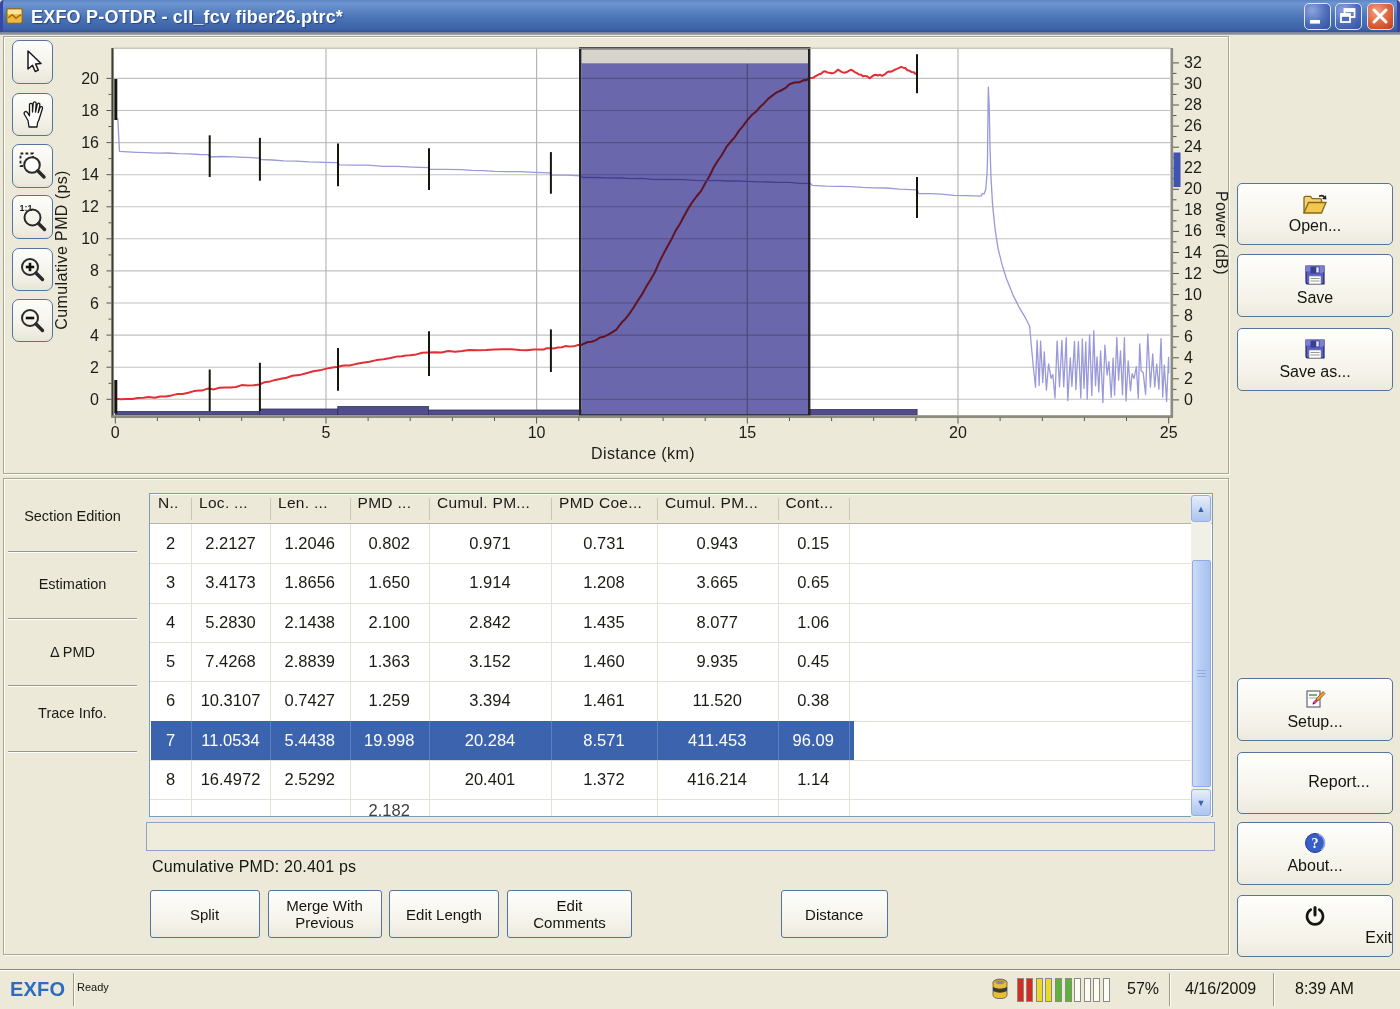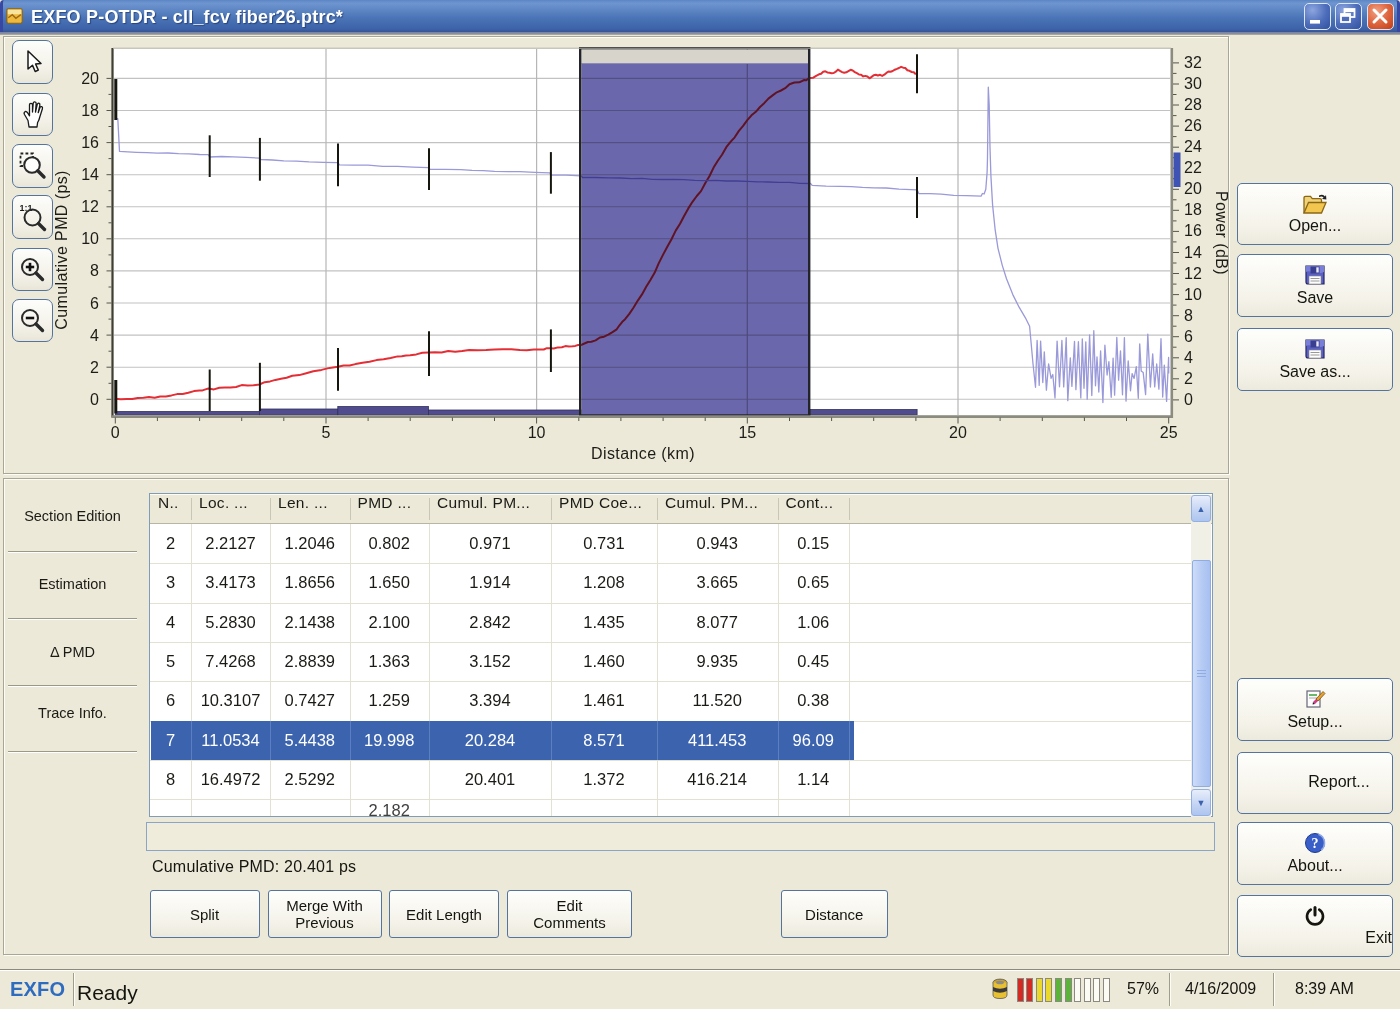--- a/index.html
+++ b/index.html
@@ -461,21 +461,21 @@
 
 <div class="smbtn" style="left:149.5px;width:110px;">Split</div>
 <div class="smbtn" style="left:267.5px;width:114px;">Merge With<br>Previous</div>
 <div class="smbtn" style="left:389px;width:110px;">Edit Length</div>
 <div class="smbtn" style="left:507px;width:125px;">Edit<br>Comments</div>
 <div class="smbtn" style="left:780.5px;width:107.5px;">Distance</div>
 
 <div style="position:absolute;left:0;top:969px;width:1400px;height:2px;background:linear-gradient(180deg,#8c8a7c 50%,#ffffff 50%);"></div>
 <div class="statxt" style="left:10px;top:978px;font-size:20px;font-weight:bold;color:#2e6cc0;letter-spacing:0.2px;">EXFO</div>
 <div class="sep" style="left:73px;top:973px;height:33px;"></div>
-<div class="statxt" style="left:77px;top:981px;font-size:21px;">Ready</div>
+<div class="statxt" style="left:77px;top:981px;font-size:11px;">Ready</div>
 <svg style="position:absolute;left:991px;top:977px;" width="19" height="24" viewBox="0 0 19 24">
  <ellipse cx="9" cy="5.5" rx="7" ry="3.4" fill="#caa12a" stroke="#555" stroke-width="0.8"></ellipse>
  <path d="M2,5.5 L2,18 Q2,21.5 9,21.5 Q16,21.5 16,18 L16,5.5" fill="#e8c133" stroke="#555" stroke-width="0.8"></path>
  <path d="M2,10 Q9,13.4 16,10 L16,14 Q9,17.4 2,14 Z" fill="#3a3a3a"></path>
  <ellipse cx="9" cy="5.5" rx="4" ry="1.8" fill="#8a8a8a"></ellipse>
     </svg>
 <div style="position:absolute;left:1016.5px;top:978px;width:7px;height:24px;background:#d42a22;border:1px solid #8a8a82;"></div>
 <div style="position:absolute;left:1026.1px;top:978px;width:7px;height:24px;background:#d42a22;border:1px solid #8a8a82;"></div>
 <div style="position:absolute;left:1035.7px;top:978px;width:7px;height:24px;background:#ead92a;border:1px solid #8a8a82;"></div>
 <div style="position:absolute;left:1045.3px;top:978px;width:7px;height:24px;background:#ead92a;border:1px solid #8a8a82;"></div>

